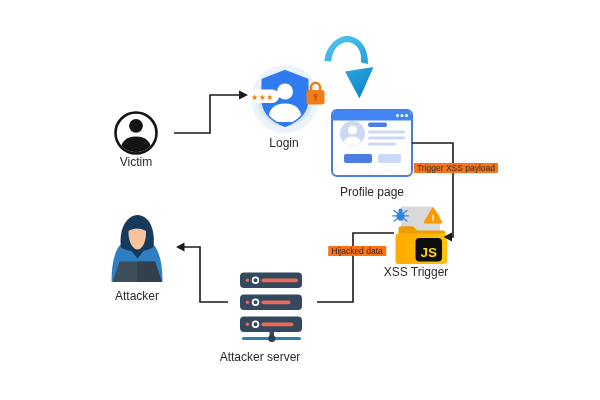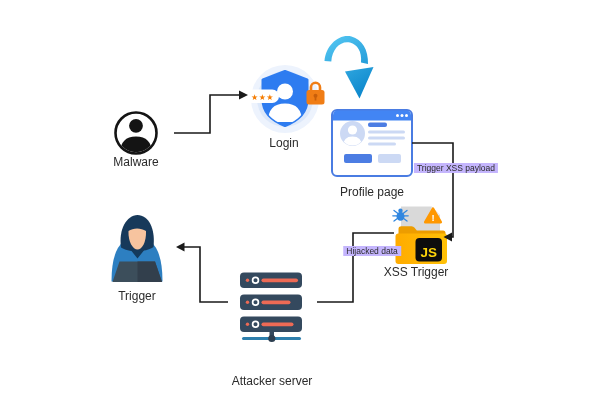--- a/index.html
+++ b/index.html
@@ -5,21 +5,21 @@
   html,body{margin:0;padding:0;background:#fff;}
   .stage{
     position:relative;width:600px;height:400px;background:#ffffff;overflow:hidden;
     font-family:"Liberation Sans",sans-serif;
   }
   .stage svg{position:absolute;left:0;top:0;}
   .lbl{
     position:absolute;font-size:12px;line-height:1.2;color:#2b2b2b;text-align:center;
     transform:translateX(-50%);white-space:nowrap;
   }
-  .edge-lbl{background:#c4b5fd;padding:0 3px;font-size:8.5px;}
+  .edge-lbl{background:#f97316;padding:0 3px;font-size:8.5px;}
 </style>
 </head>
 <body>
 
 <div class="stage">
 
   <svg width="600" height="400" viewBox="0 0 600 400">
     <defs>
       <linearGradient id="swooshGrad" gradientUnits="userSpaceOnUse" x1="328" y1="38" x2="366" y2="96">
         <stop offset="0" stop-color="#53c6f2"></stop>
@@ -162,22 +162,22 @@
       <path d="M174 133 H210 V95 H239"></path>
       <polygon points="239,90.5 248,95 239,99.5" fill="#1a1a1a" stroke="none"></polygon>
       <path d="M412 143 H453 V237 H450"></path>
       <polygon points="452,232.5 443.5,237 452,241.5" fill="#1a1a1a" stroke="none"></polygon>
       <path d="M394 233 H353 V302 H317"></path>
       <path d="M228 302 H200 V247 H184"></path>
       <polygon points="184.5,242.5 176,247 184.5,251.5" fill="#1a1a1a" stroke="none"></polygon>
     </g>
   </svg>
 
-  <div class="lbl" style="left:136px;top:155px;">Malware</div>
+  <div class="lbl" style="left:136px;top:155px;">Victim</div>
   <div class="lbl" style="left:284px;top:136px;">Login</div>
   <div class="lbl" style="left:372px;top:185px;">Profile page</div>
   <div class="lbl" style="left:416px;top:265px;">XSS Trigger</div>
-  <div class="lbl" style="left:272px;top:350px;margin-top:24px;">Attacker server</div>
-  <div class="lbl" style="left:137px;top:289px;">Trigger</div>
+  <div class="lbl" style="left:260px;top:350px;">Attacker server</div>
+  <div class="lbl" style="left:137px;top:289px;">Attacker</div>
   <div class="lbl edge-lbl" style="left:456px;top:163px;">Trigger XSS payload</div>
-  <div class="lbl edge-lbl" style="left:372px;top:246px;">Hijacked data</div>
+  <div class="lbl edge-lbl" style="left:357px;top:246px;">Hijacked data</div>
 
 </div>
 
 </body></html>

